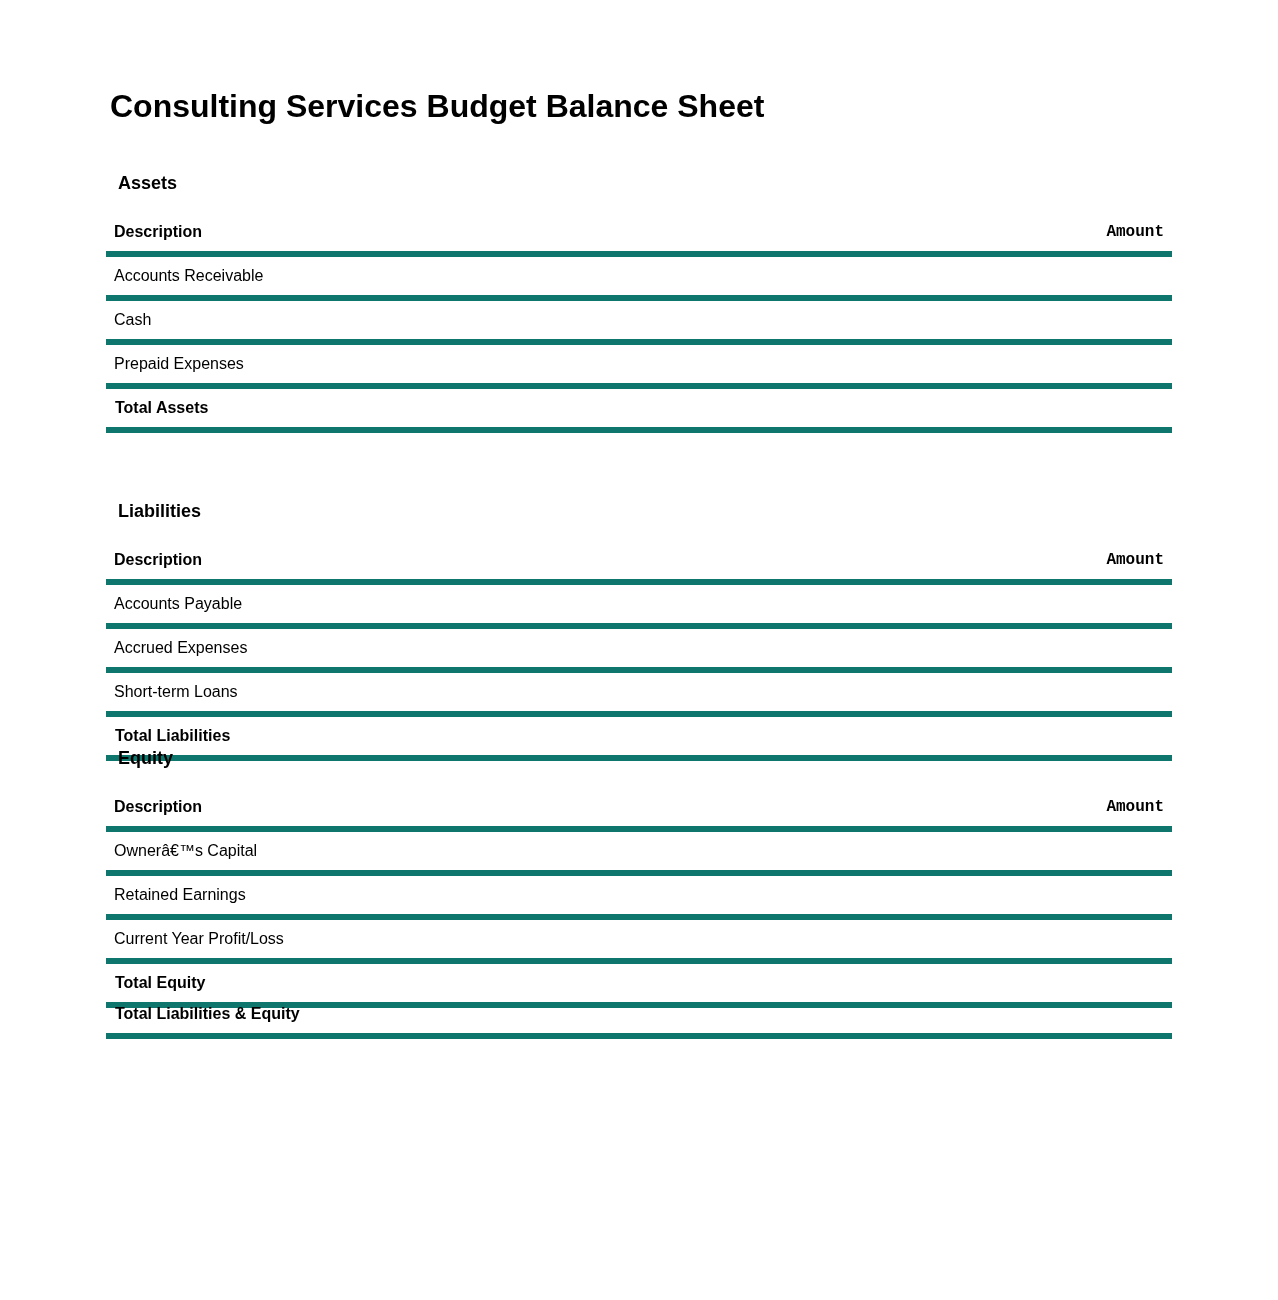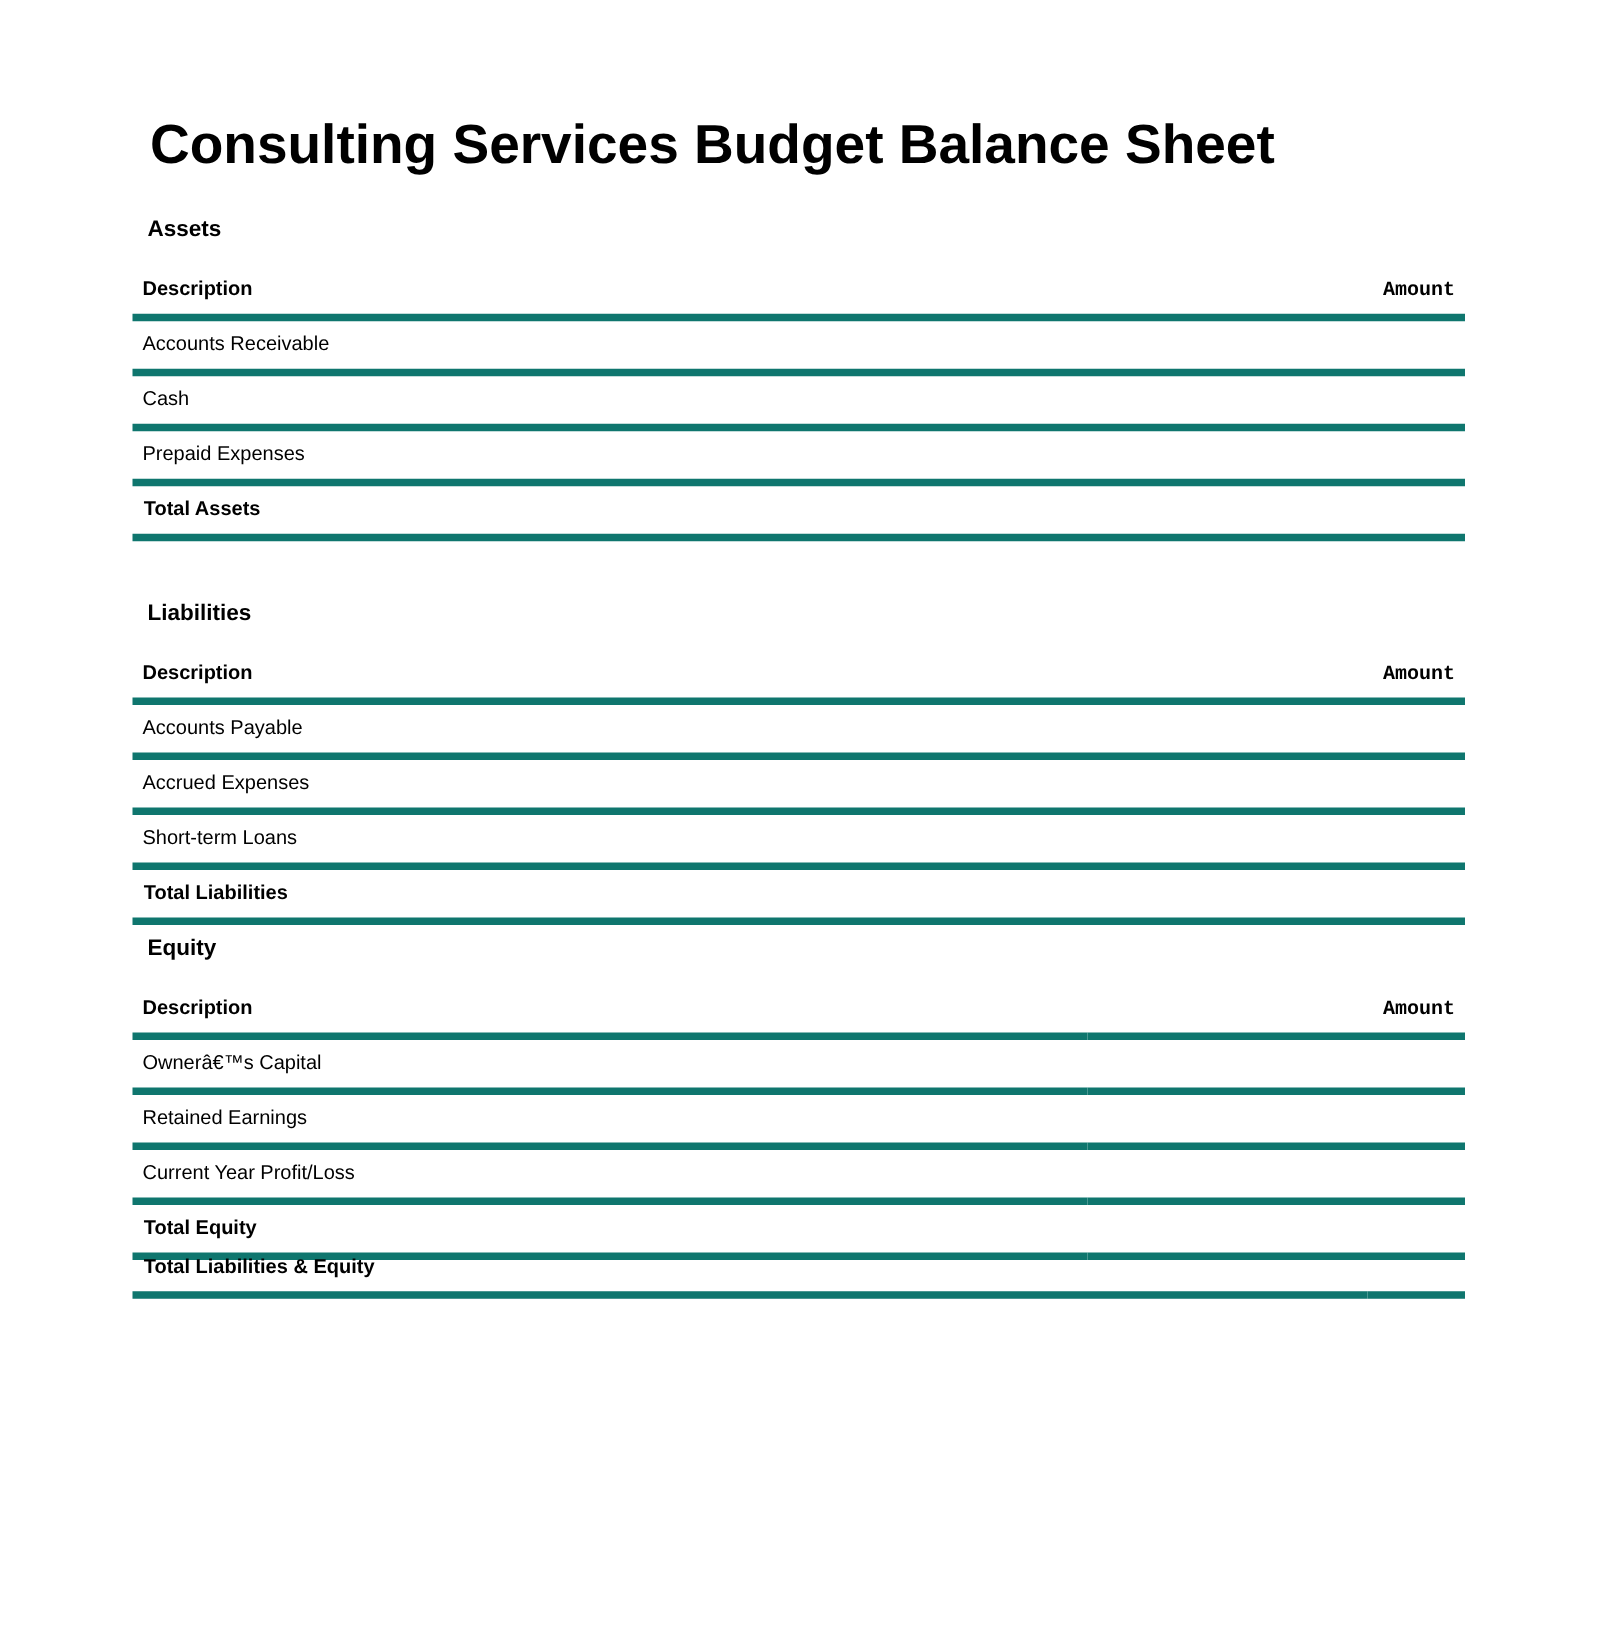--- a/index.html
+++ b/index.html
@@ -13,25 +13,25 @@
       font-family: "Liberation Sans", sans-serif;
       color: #000000;
     }
     .page {
       position: absolute;
       left: 106px;
       top: 0;
       width: 1066px;
     }
     h1.title {
-      margin: 14px;
+      margin: 4px;
       position: absolute;
       top: 82px;
       left: 0;
-      font-size: 44px;
+      font-size: 32px;
       font-weight: bold;
       line-height: 40px;
       white-space: nowrap;
     }
     .section {
       position: absolute;
       left: 0;
       width: 1066px;
     }
     .section h2 {
@@ -106,21 +106,21 @@
           <td class="amount"></td>
         </tr>
         <tr class="total">
           <td class="desc">Total Assets</td>
           <td class="amount"></td>
         </tr>
       </tbody>
     </table>
   </section>
 
-  <section class="section" style="top:467px;">
+  <section class="section" style="top:488px;">
     <h2>Liabilities</h2>
     <table class="sheet">
       <thead>
         <tr>
           <th class="desc">Description</th>
           <th class="amount">Amount</th>
         </tr>
       </thead>
       <tbody>
         <tr>

